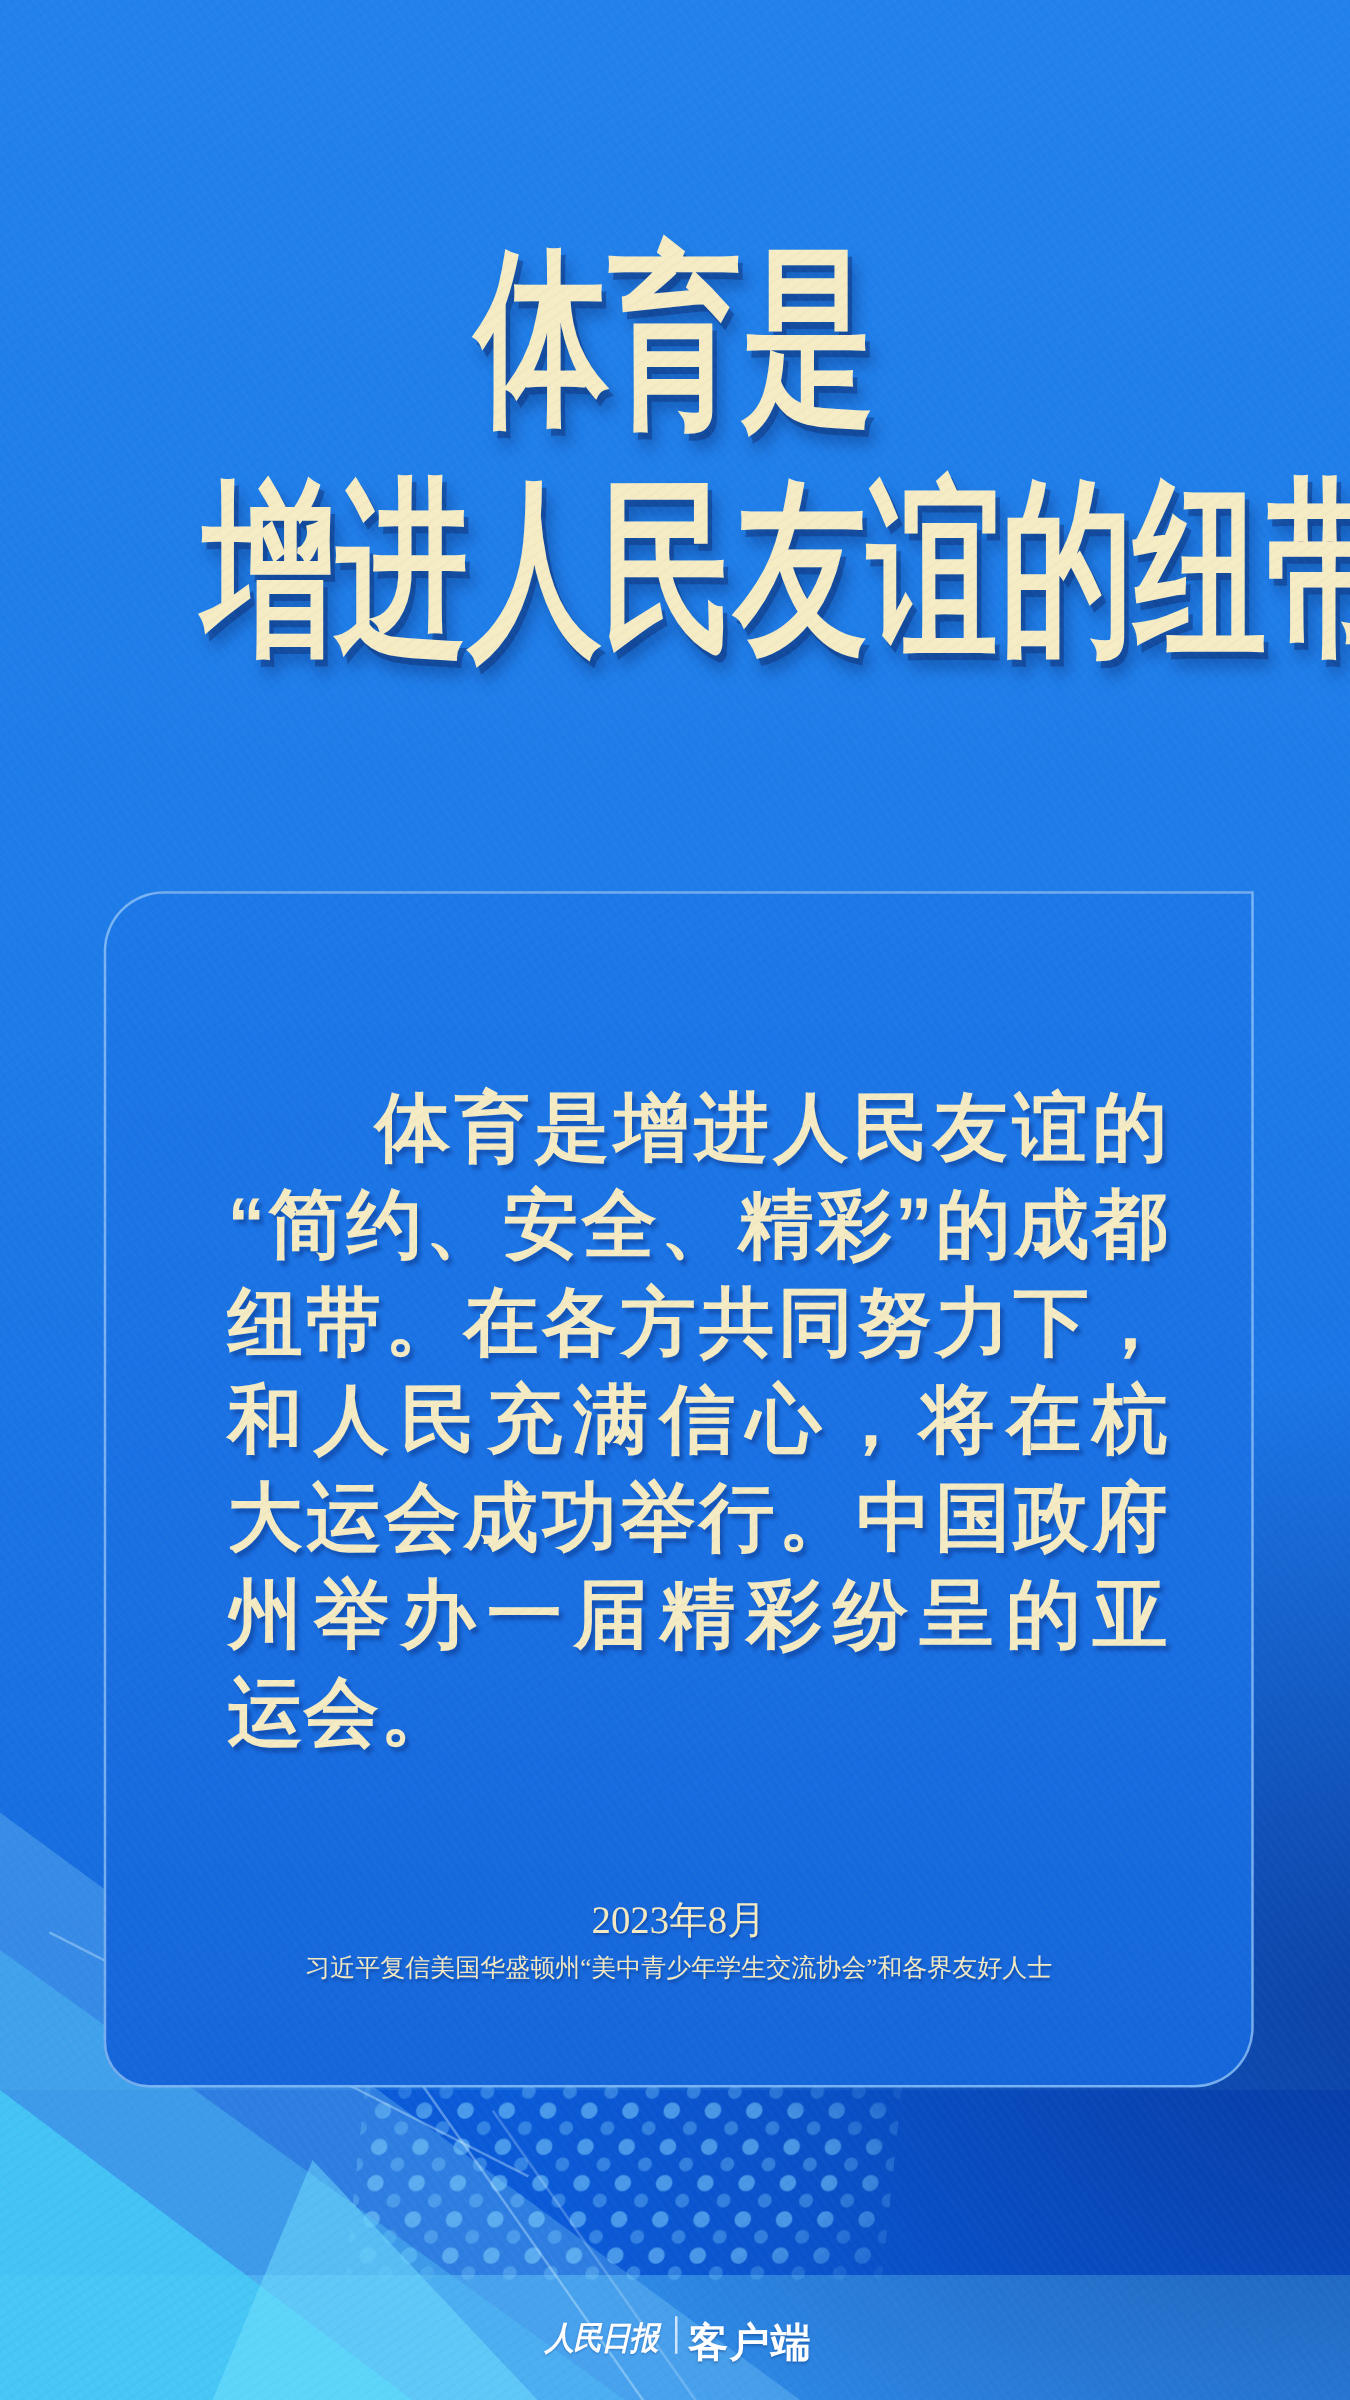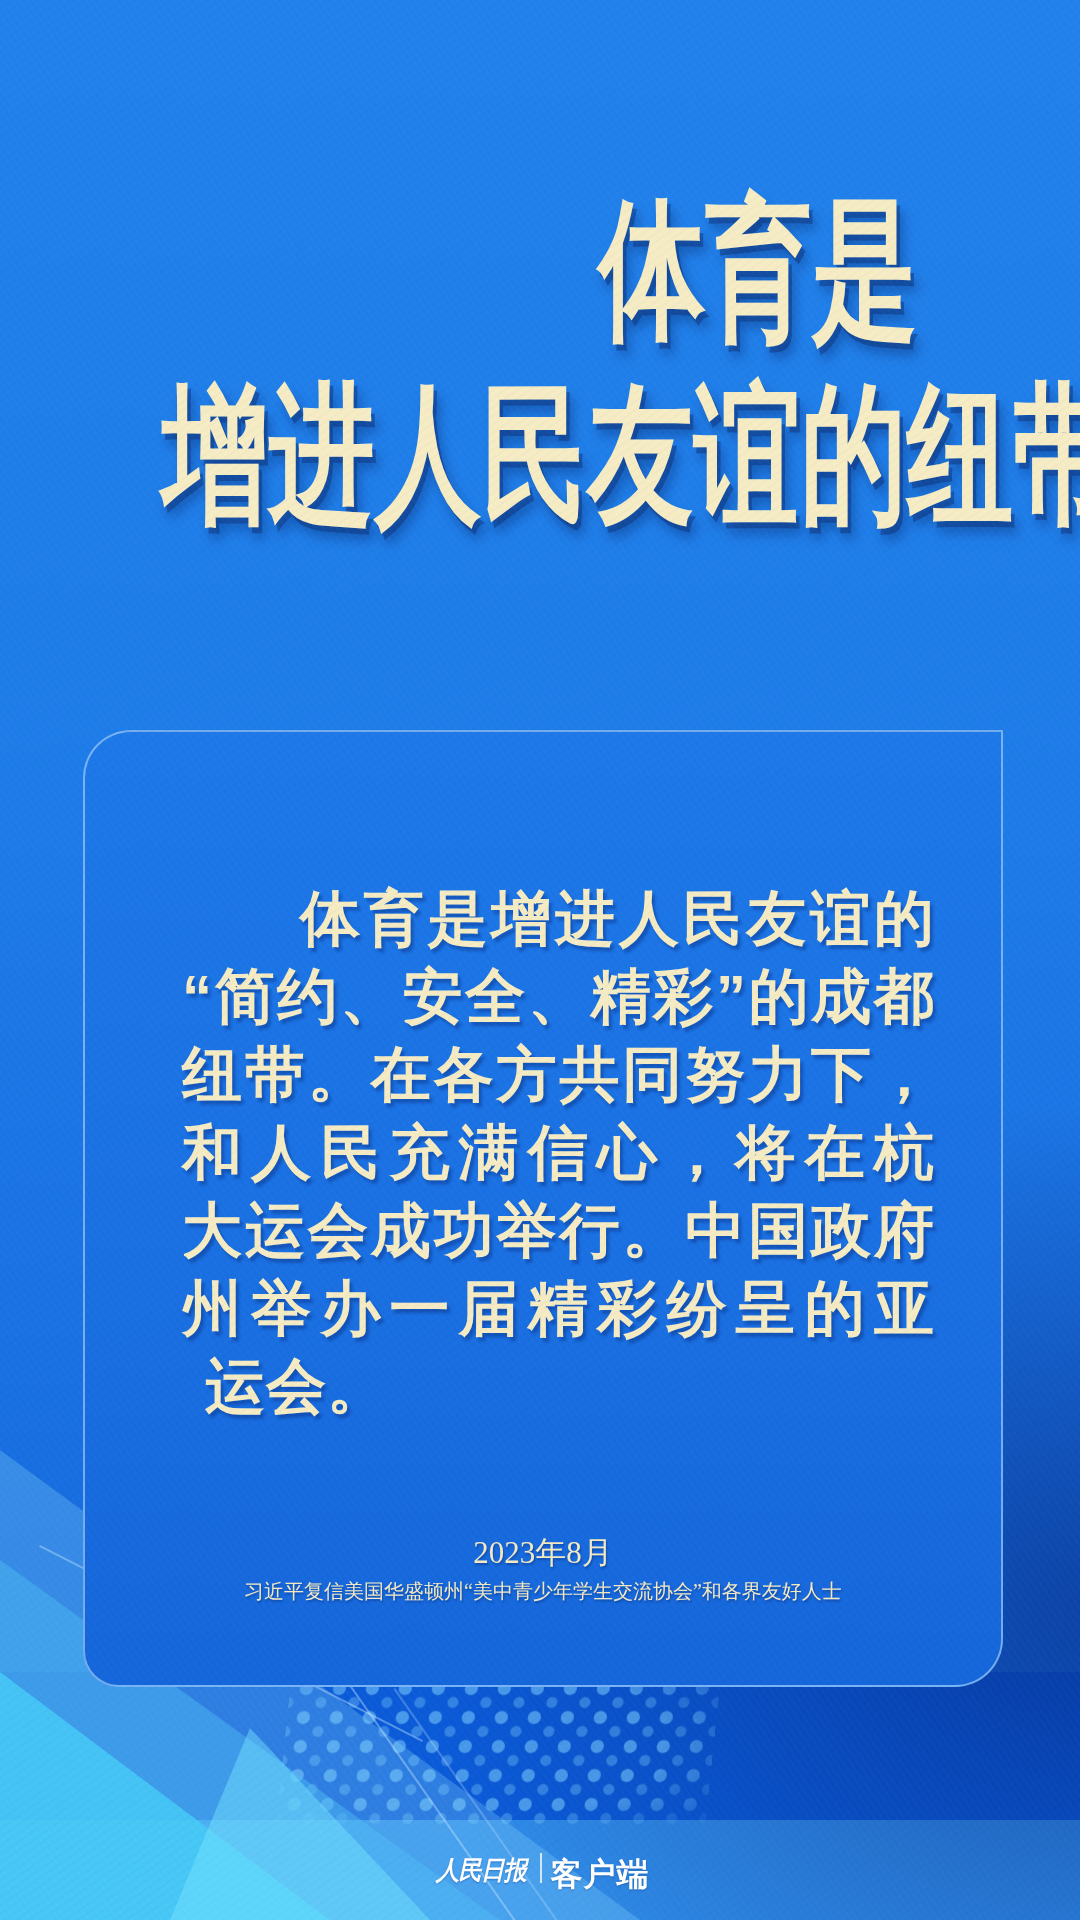--- a/index.html
+++ b/index.html
@@ -32,38 +32,38 @@
   .tri-4{clip-path:polygon(250px 1728px,430px 1920px,170px 1920px);background:rgba(120,230,255,.45);}
   .dline{position:absolute;height:2px;background:rgba(200,235,255,.4);transform-origin:0 0;}
   .dline-1{left:40px;top:1545px;width:430px;transform:rotate(27deg);}
   .dline-2{left:330px;top:1655px;width:430px;transform:rotate(55deg);}
   .dline-3{left:395px;top:1688px;width:310px;transform:rotate(55deg);opacity:.7;}
   .texture{position:absolute;inset:0;z-index:60;pointer-events:none;opacity:.6;
     background-image:
       repeating-linear-gradient(55deg,rgba(255,255,255,.028) 0 2px,rgba(255,255,255,0) 2px 6px),
       repeating-linear-gradient(-35deg,rgba(0,40,130,.03) 0 2px,rgba(0,40,130,0) 2px 7px);}
   
-  .title{position:absolute;left:0;right:0;top:178px;z-index:10;text-align:right;
+  .title{position:absolute;left:0;right:0;top:178px;z-index:10;text-align:center;
     color:#f6ecc4;font-family:"Liberation Serif","DejaVu Serif",serif;font-weight:bold;}
   .tline{height:186px;line-height:186px;font-size:152px;letter-spacing:0;
     transform:scaleX(.70);transform-origin:50% 50%;white-space:nowrap;
     text-shadow:5px 6px 0 rgba(14,44,112,.45),9px 12px 14px rgba(0,30,90,.35);}
   .tline-2{margin-top:-1px;}
   
-  .card{position:absolute;left:83px;top:730px;width:920px;height:957px;z-index:20;
+  .card{position:absolute;left:83px;top:713px;width:920px;height:957px;z-index:20;
     border:2px solid rgba(195,230,255,.55);
     border-radius:48px 0 48px 36px;
     background:linear-gradient(180deg,#1d78e8 0%,#1a70e2 55%,#1566da 100%);
     box-sizing:border-box;}
   .quote{position:absolute;left:97px;right:66px;top:148px;
     color:#f5ebc3;font-weight:bold;font-size:60px;line-height:78px;letter-spacing:1px;
     text-shadow:3px 4px 3px rgba(8,40,120,.4);}
   .qline{text-align:justify;text-align-last:justify;white-space:nowrap;}
   .qline.first{text-indent:118px;}
-  .qline.last{text-align-last:left;margin-left:23px;}
+  .qline.last{text-align-last:left;}
   .date{position:absolute;left:0;width:100%;top:800px;text-align:center;
     color:#f3e9c2;font-size:31px;font-family:Liberation Serif, serif;
     text-shadow:1px 2px 2px rgba(10,40,110,.45);}
   .attr{position:absolute;left:10px;right:10px;top:846px;text-align:center;
     color:#f3e9c2;font-size:20px;font-family:"Liberation Serif","DejaVu Serif",serif;
     text-shadow:1px 2px 2px rgba(10,40,110,.45);white-space:nowrap;}
   
   .footer-logo{position:absolute;left:0;width:100%;top:1853px;z-index:30;
     display:flex;align-items:flex-start;justify-content:center;gap:9px;color:#ffffff;}
   .brand-script{font-family:"Liberation Serif","DejaVu Serif",serif;font-style:italic;font-weight:bold;

